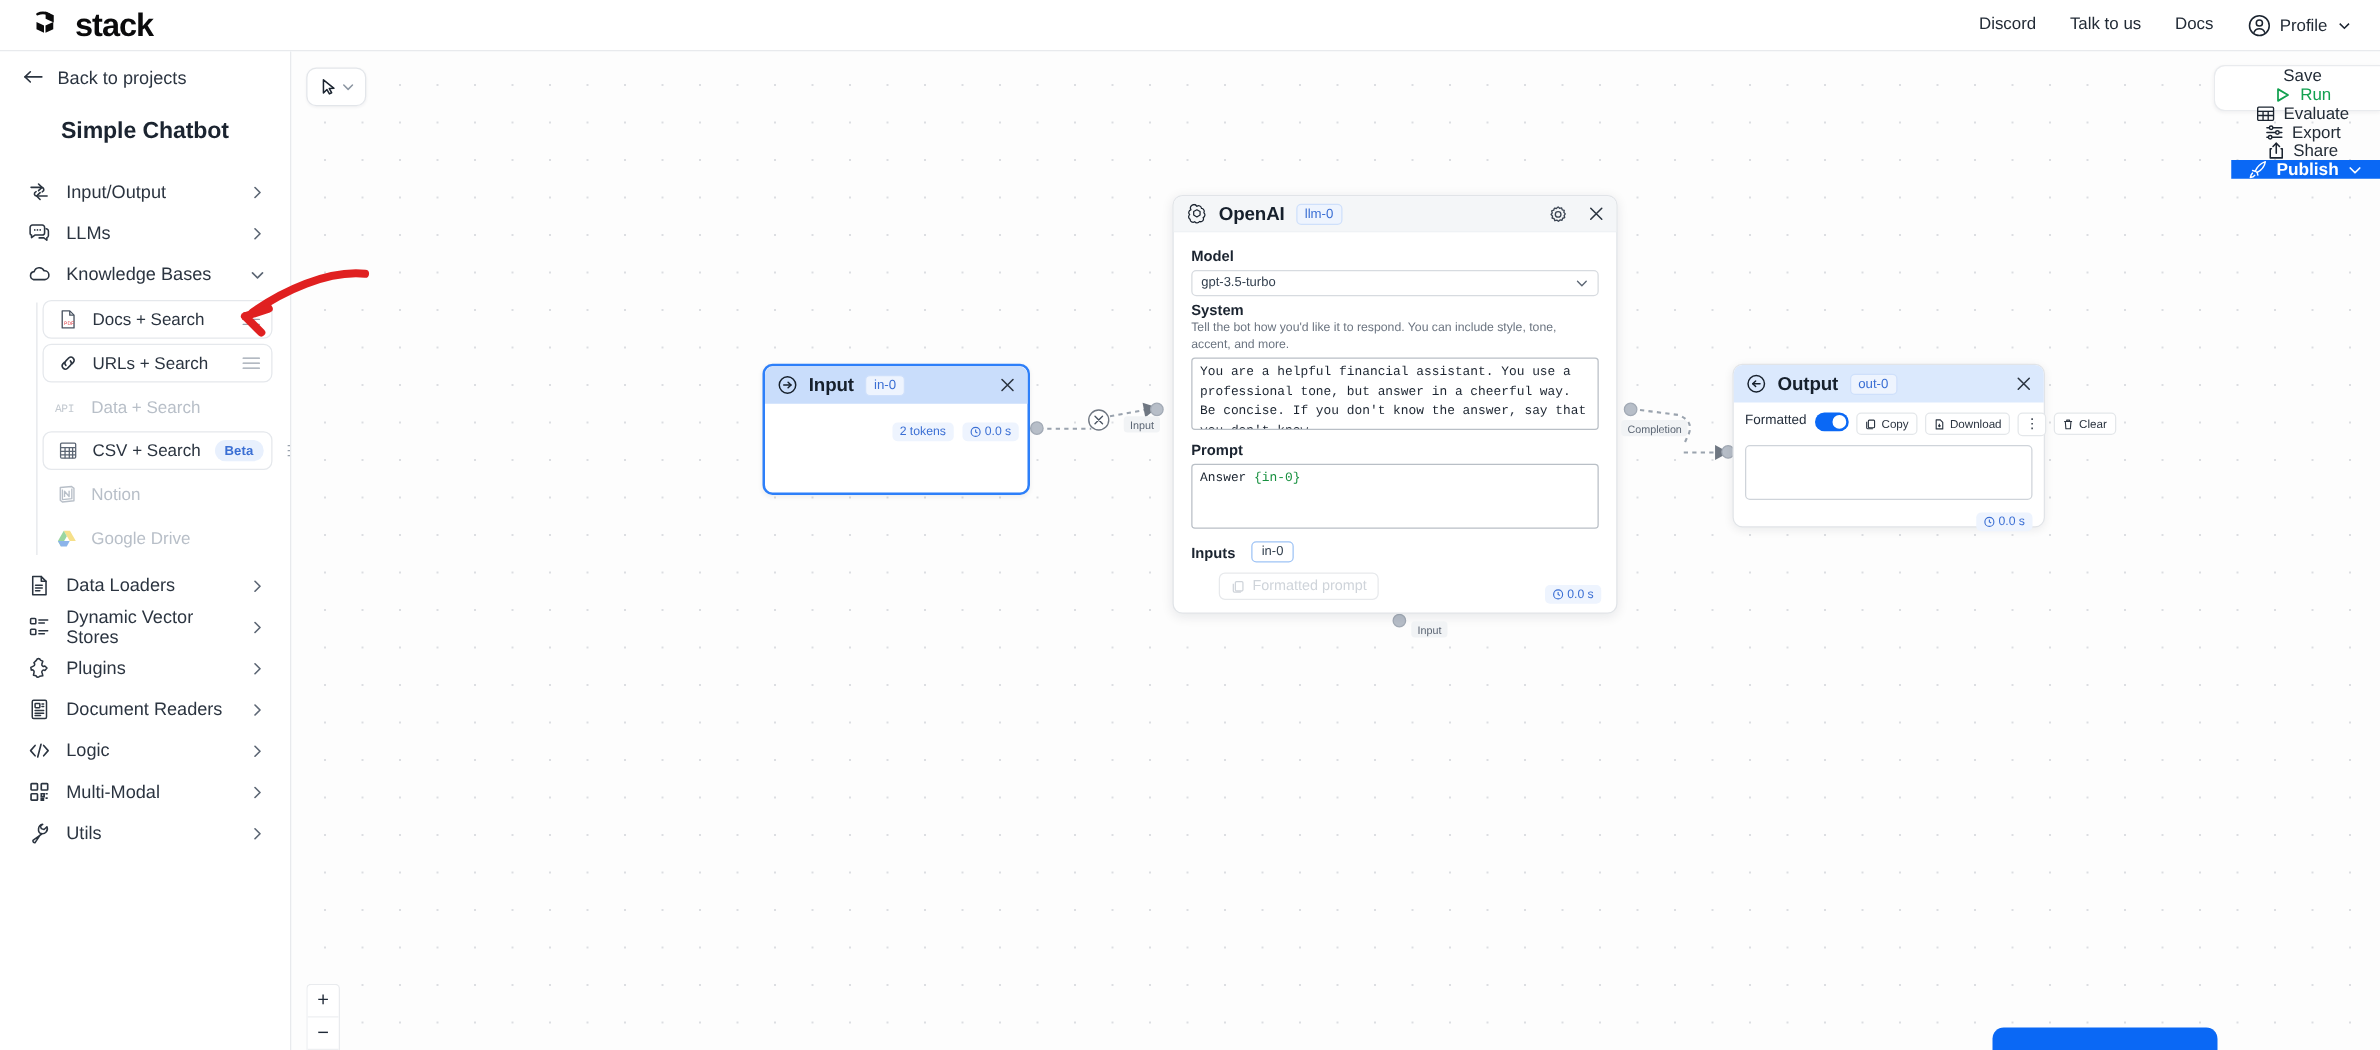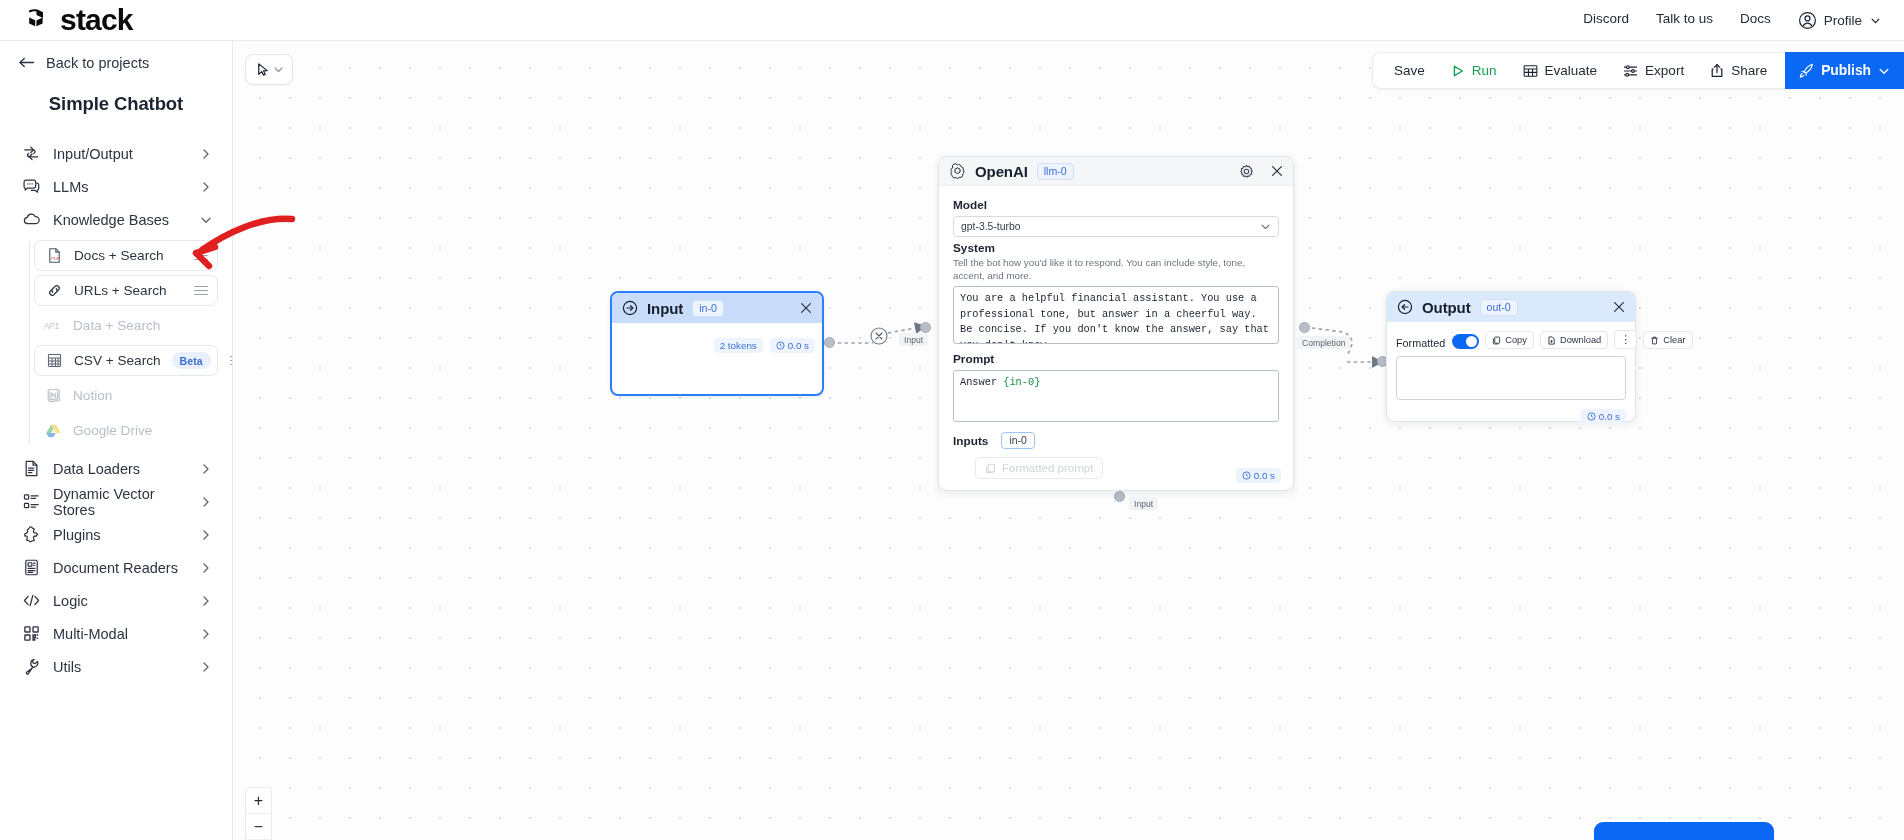--- a/index.html
+++ b/index.html
@@ -16,21 +16,21 @@
     height:41px; width:100%;
     display:flex; align-items:center; justify-content:space-between;
     border-bottom:1px solid #e8eaed;
     padding:0 22px 0 26px;
     background:#fff;
     position:relative; z-index:40;
   }
   .brand { display:flex; align-items:center; gap:7px; }
   .brand-logo { width:27px; height:24px; display:block; }
   .brand-word {
-    font-size:30px; font-weight:700; letter-spacing:-0.8px; color:#0b0b0c;
+    font-size:26px; font-weight:700; letter-spacing:-0.8px; color:#0b0b0c;
     line-height:1;
   }
   .topnav { display:flex; align-items:flex-start; gap:27px;margin-left:24px; }
   .topnav a, .topnav .nav-item {
     font-size:13.5px; color:#222b36; text-decoration:none; cursor:pointer;
     white-space:nowrap;
   }
   .profile { display:flex; align-items:center; gap:7px; cursor:pointer; }
   .profile svg { display:block; }
 
@@ -113,20 +113,21 @@
   }
   .tool-select svg { display:block; }
 
   
   .actionbar {
     position:absolute; right:0; top:11px; height:37px;
     display:flex; align-items:center; gap:0;
     background:#fff; border:1px solid #e9ebee; border-right:none;
     border-radius:9px 0 0 9px; padding:0 0 0 8px; z-index:12;
     box-shadow:0 1px 3px rgba(16,24,40,.05);
+    flex-direction:column;
   }
   .act {
     display:flex; align-items:center; gap:7px; cursor:pointer;
     font-size:13.5px; color:#222b36; padding:0 13px; height:37px;
   }
   .act svg { display:block; }
   .act.run { color:#12a150; }
   .act-publish {
     display:flex; align-items:center; gap:7px;
     background:#0a68f5; color:#fff; font-size:13.8px; font-weight:700;
@@ -226,21 +227,21 @@
   .ghost-btn svg { display:block; }
   .node-foot { position:absolute; right:12px; bottom:8px; display:flex; gap:6px; }
 
   
   .node-output {
     left:1153px; top:250px; width:250px; height:131px;
     border:1px solid #e1e4e8; box-shadow:0 2px 8px rgba(16,24,40,.08);
   }
   .node-output .node-head { background:#dbe9fd; }
   .node-output .body { padding:8px 9px 6px 9px; }
-  .out-toolbar { display:flex; align-items:flex-end; gap:6px; margin-bottom:7px; }
+  .out-toolbar { display:flex; align-items:flex-start; gap:6px; margin-bottom:7px; }
   .out-lbl { font-size:10.8px; color:#1f2937; margin-right:1px; }
   .toggle {
     width:27px; height:15px; border-radius:9px; background:#0a68f5;
     position:relative; cursor:pointer; flex:0 0 27px;
   }
   .toggle::after {
     content:""; position:absolute; right:2px; top:2px; width:11px; height:11px;
     background:#fff; border-radius:50%;
   }
   .obtn {

